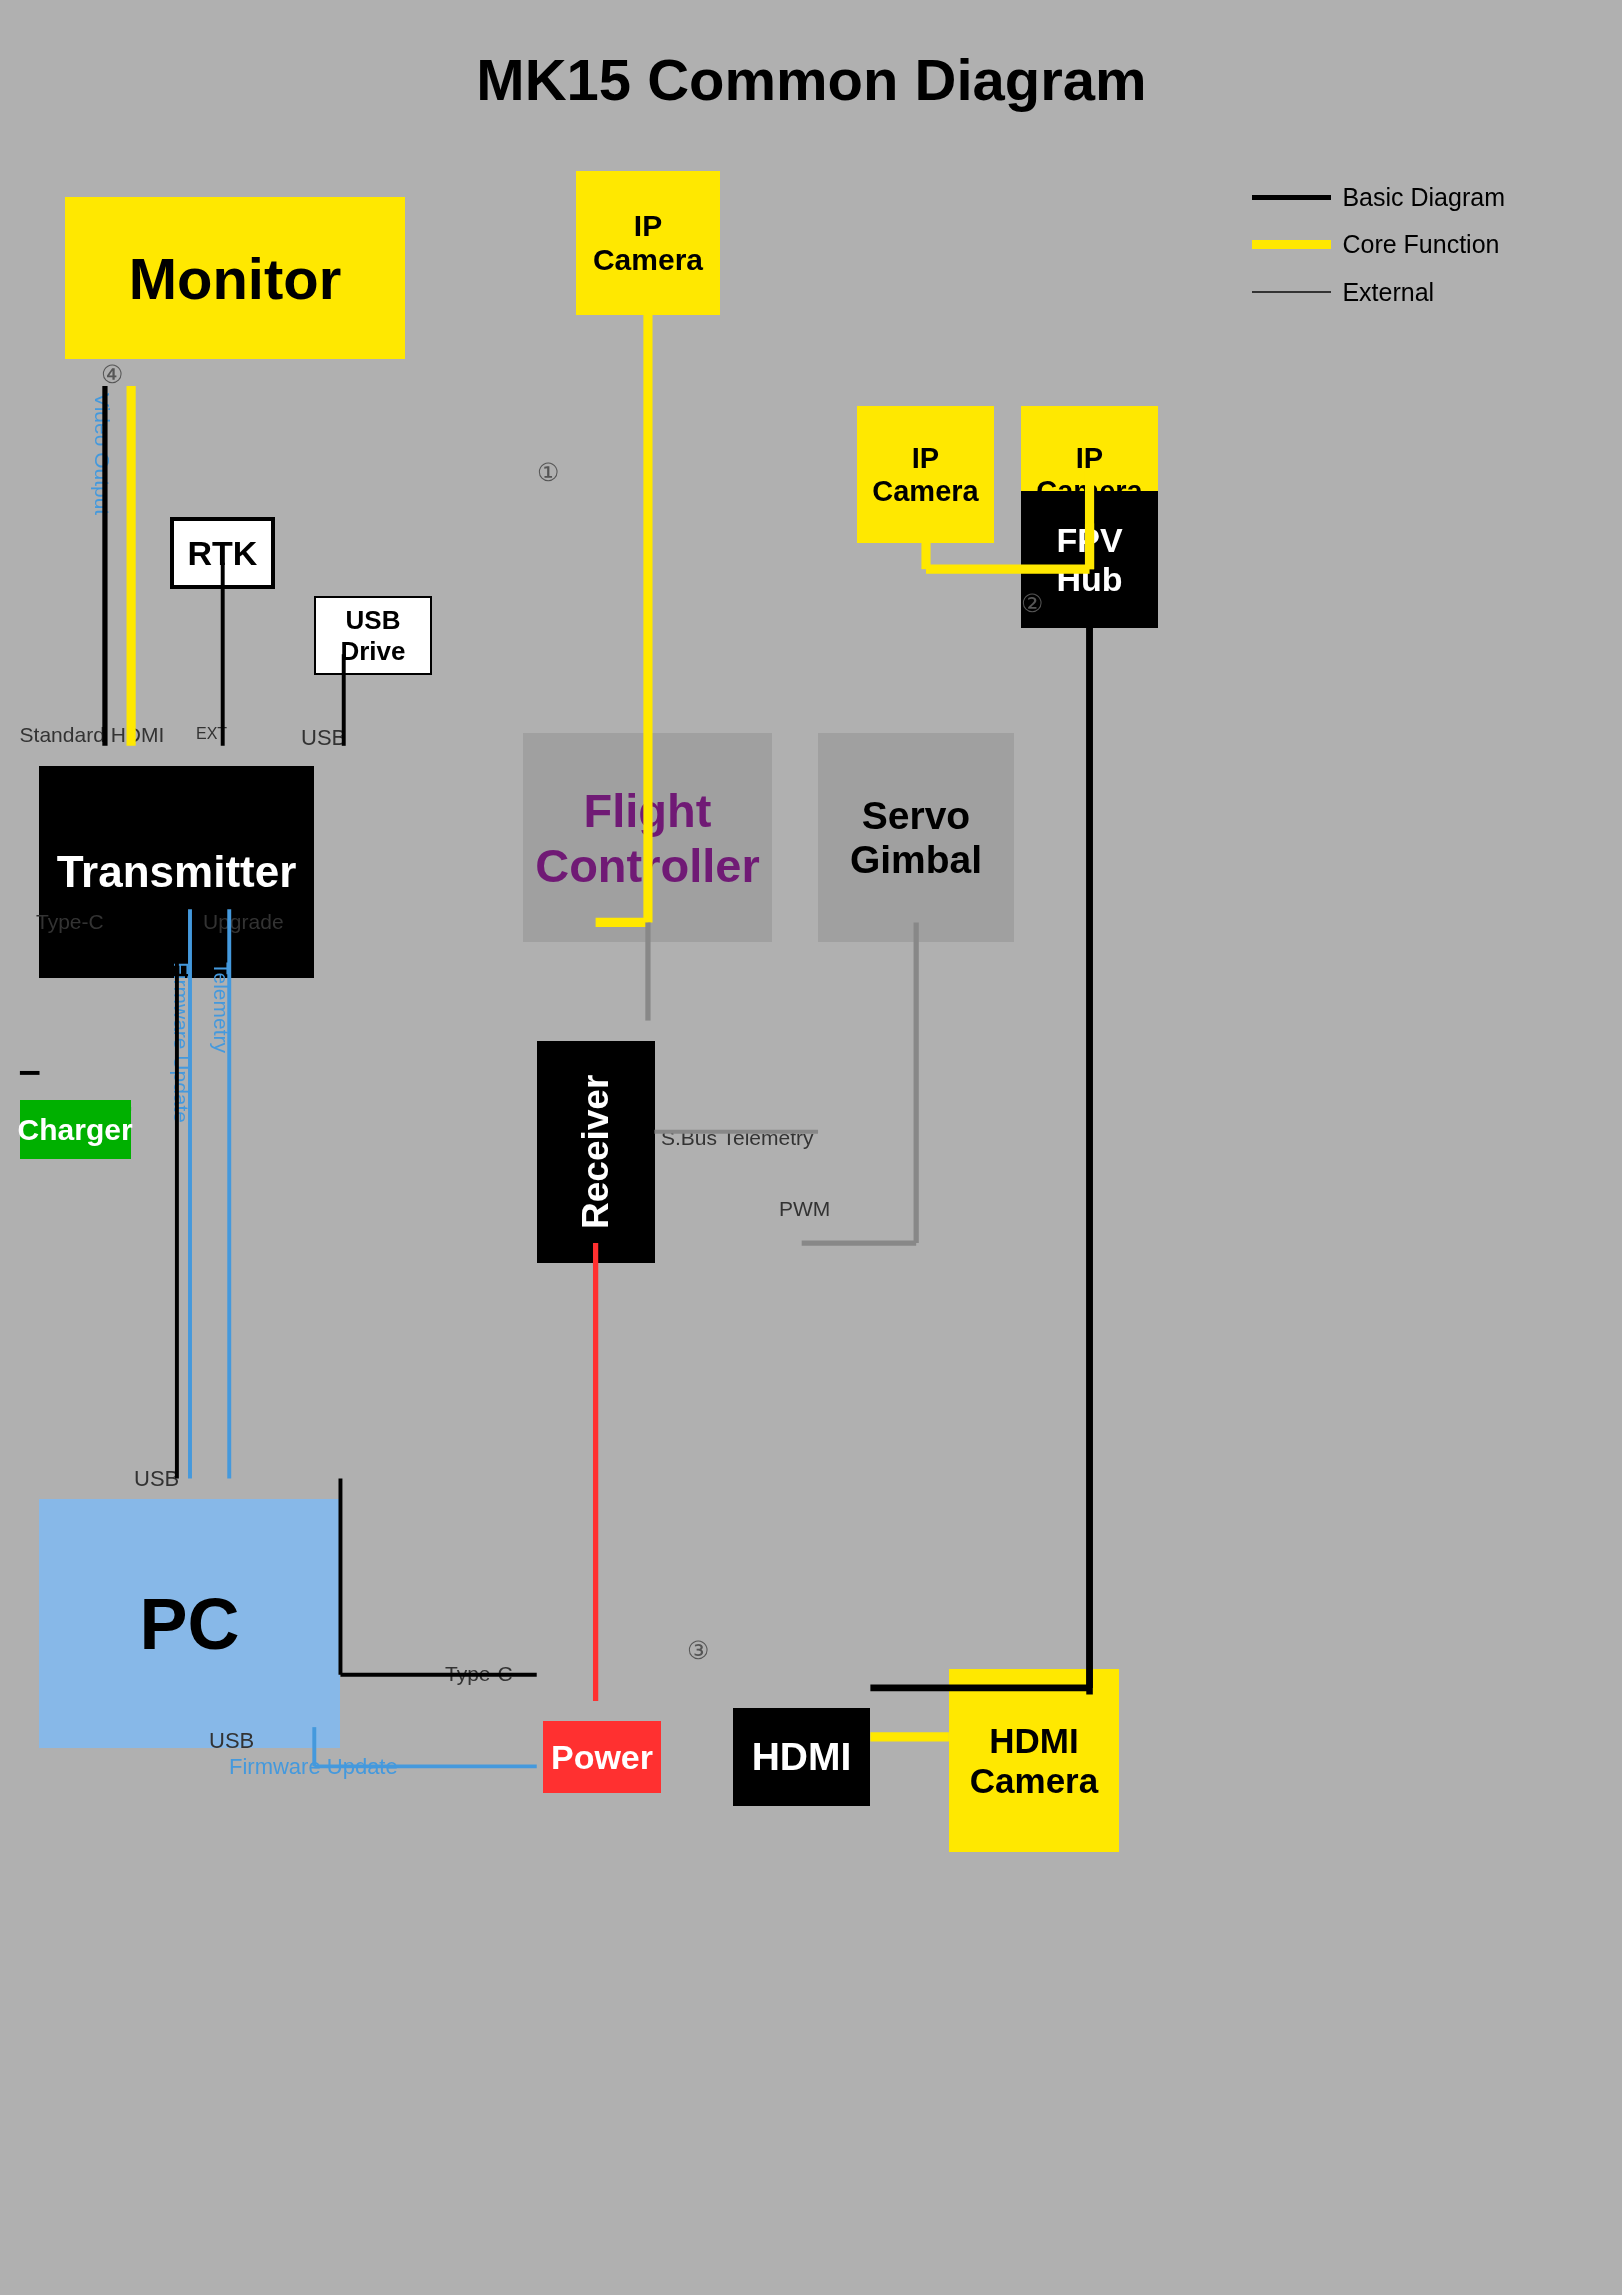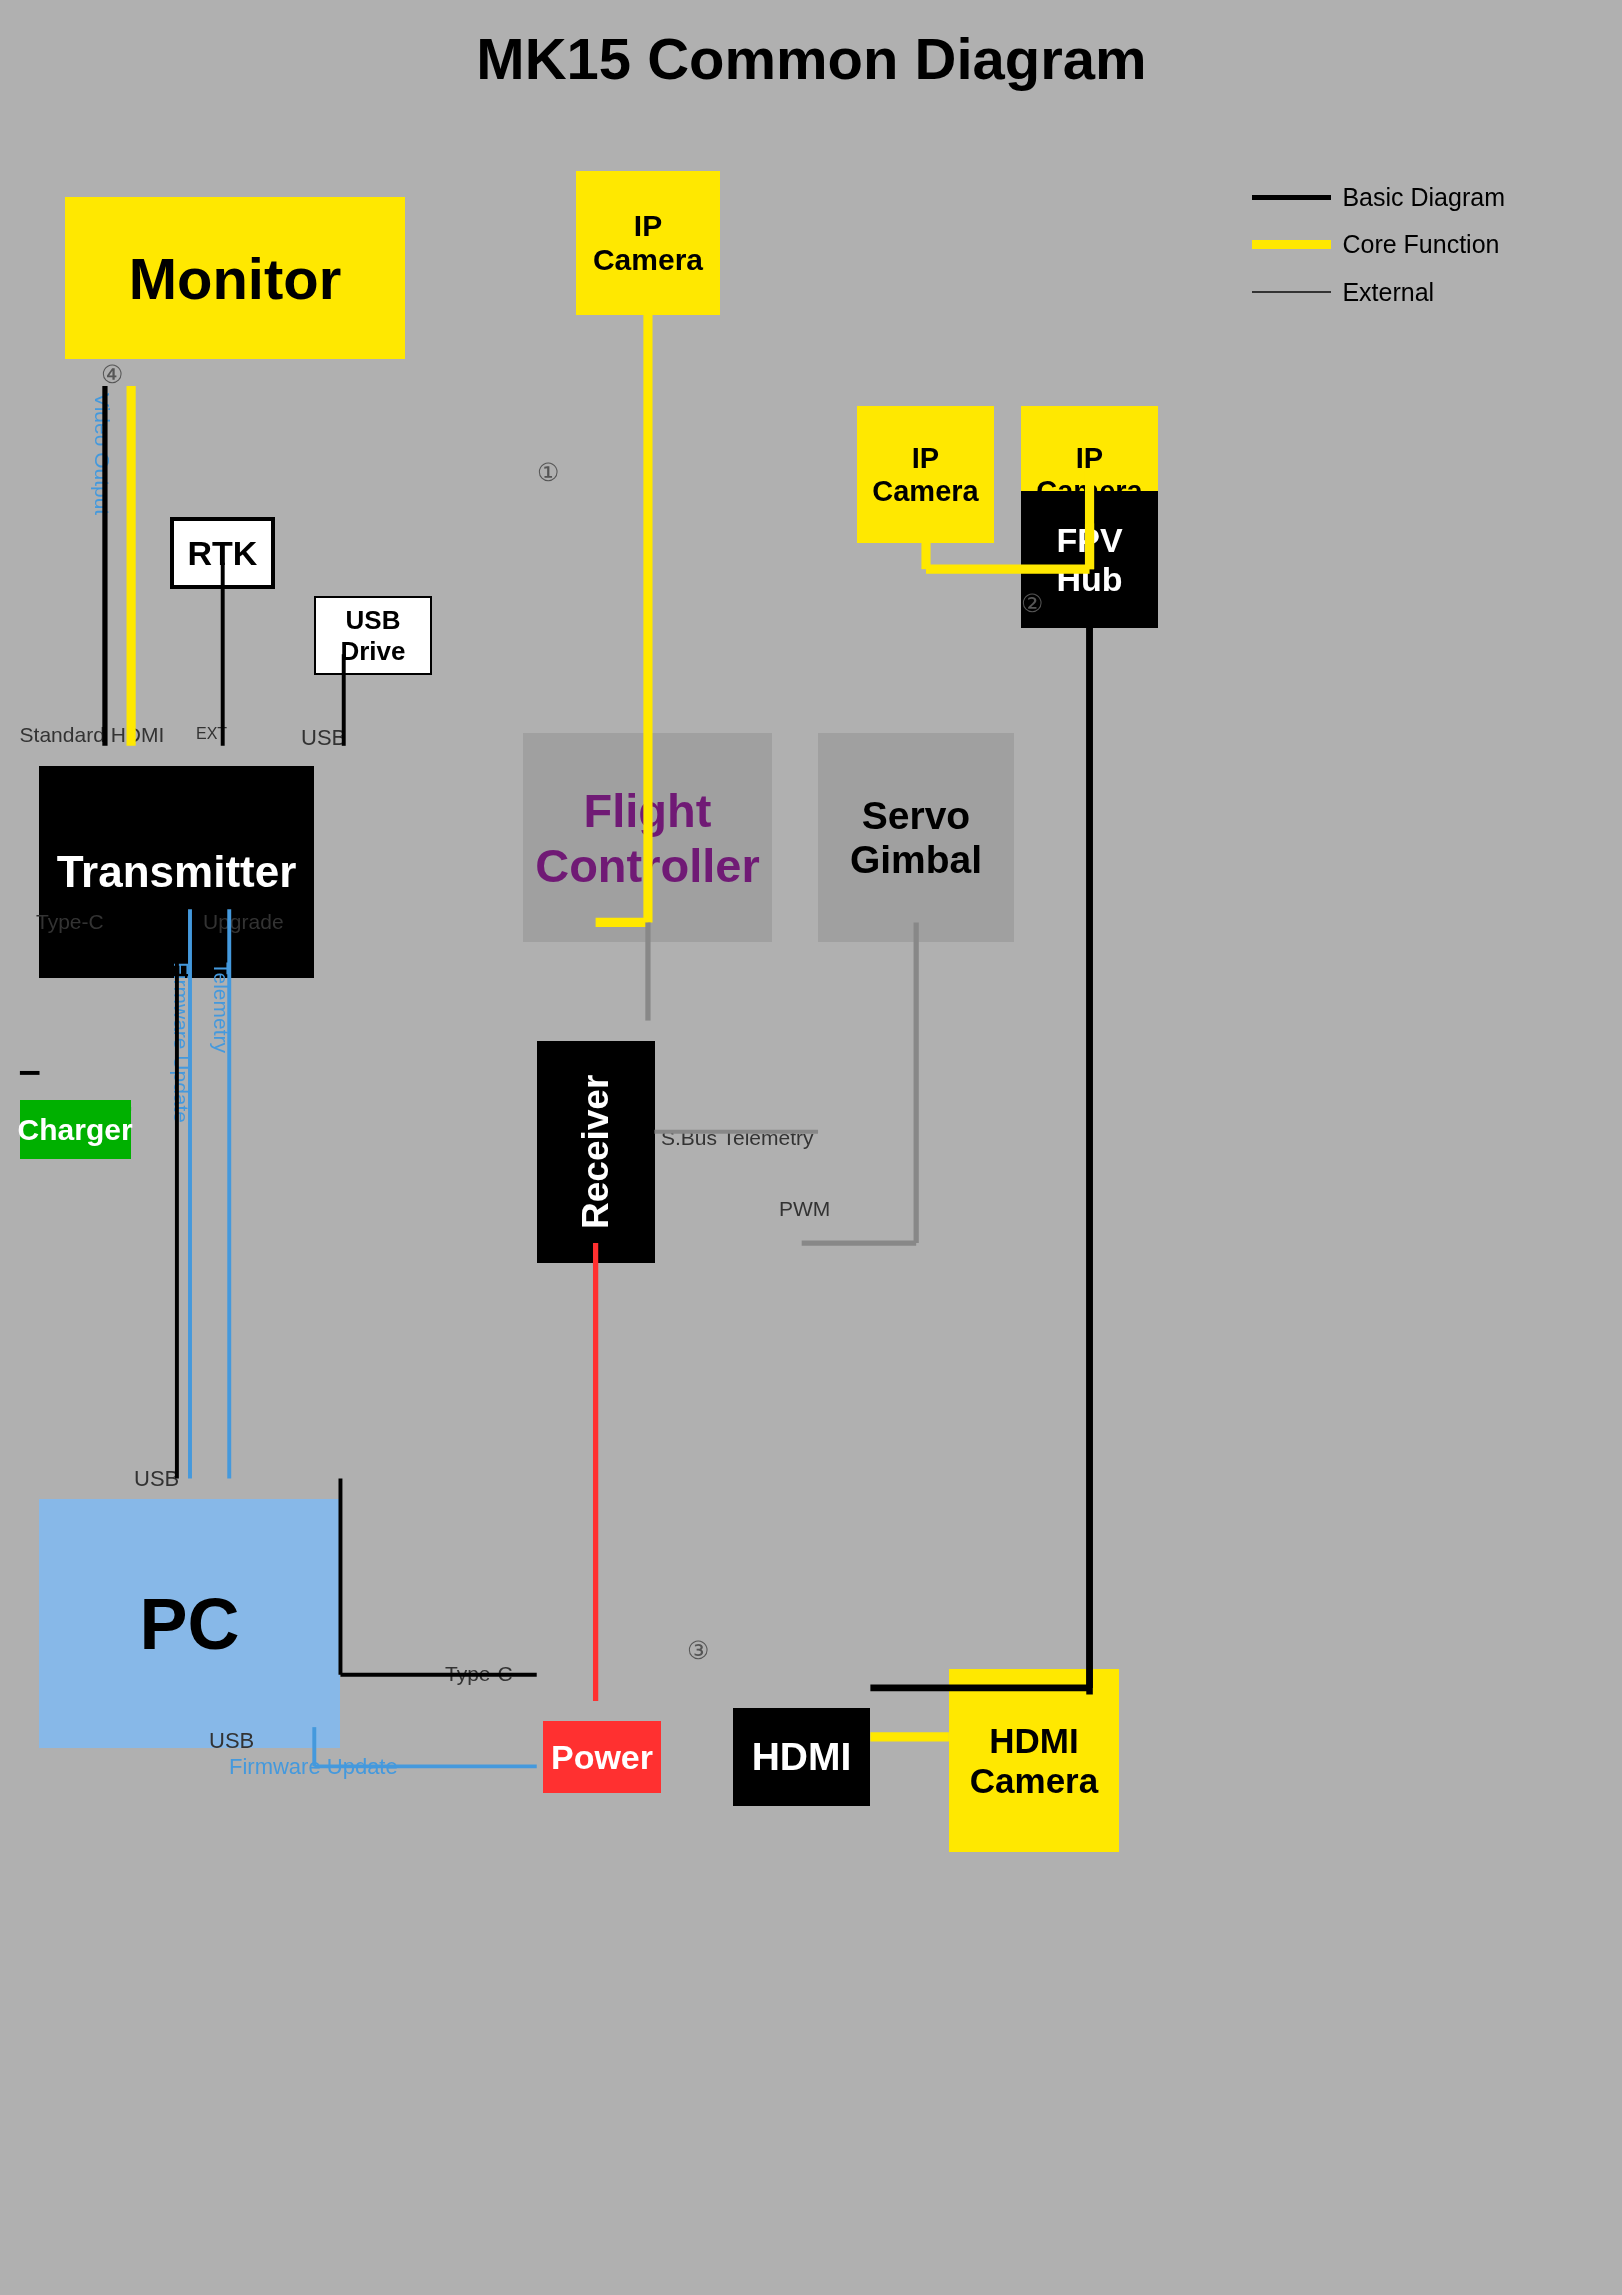--- a/index.html
+++ b/index.html
@@ -9,21 +9,21 @@
       height: 2295px;
       font-family: Arial, sans-serif;
       position: relative;
       overflow: hidden;
     }
 
     .page-title {
       text-align: center;
       font-size: 58px;
       font-weight: bold;
-      padding-top: 25px;
+      padding-top: 46px;
       color: #000;
     }
 
     
     .legend {
       position: absolute;
       top: 183px;
       right: 118px;
       display: flex;
       flex-direction: column;

